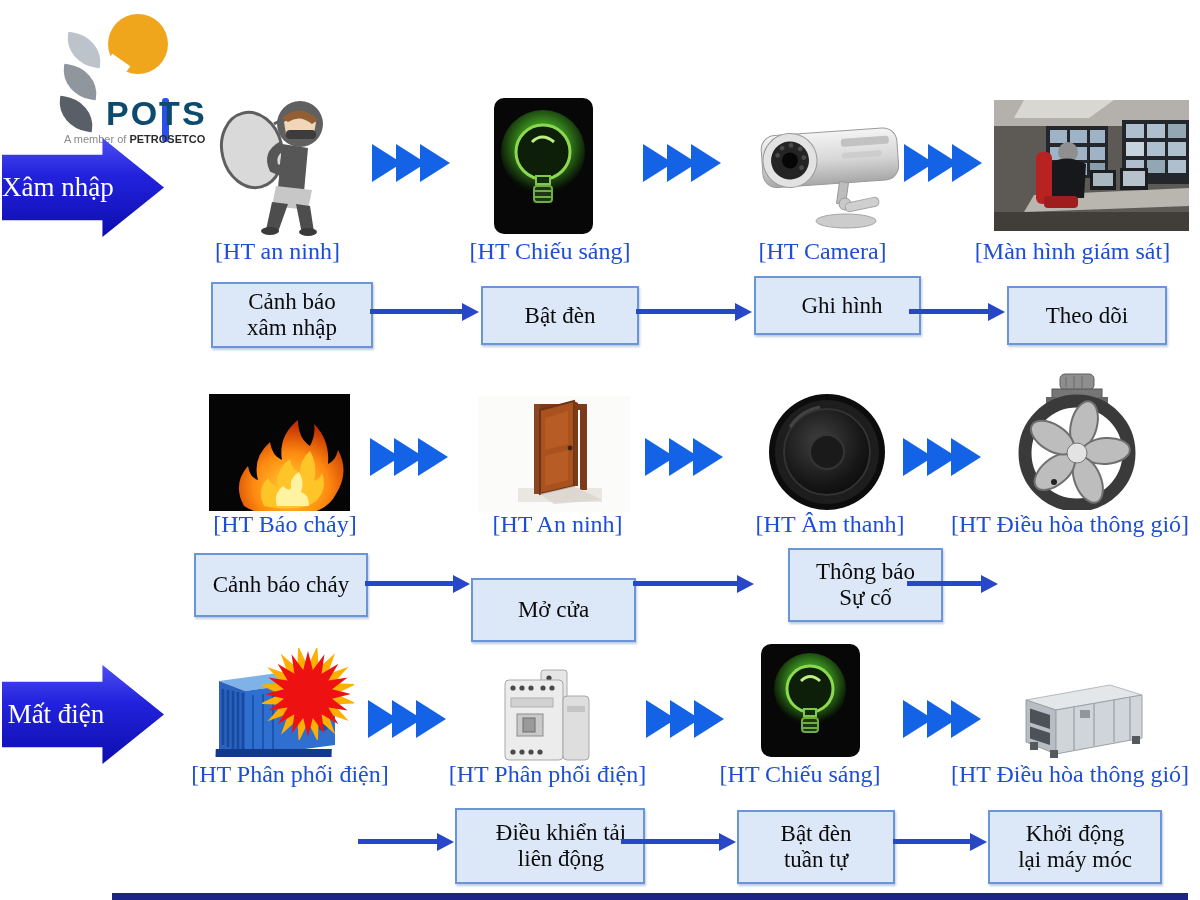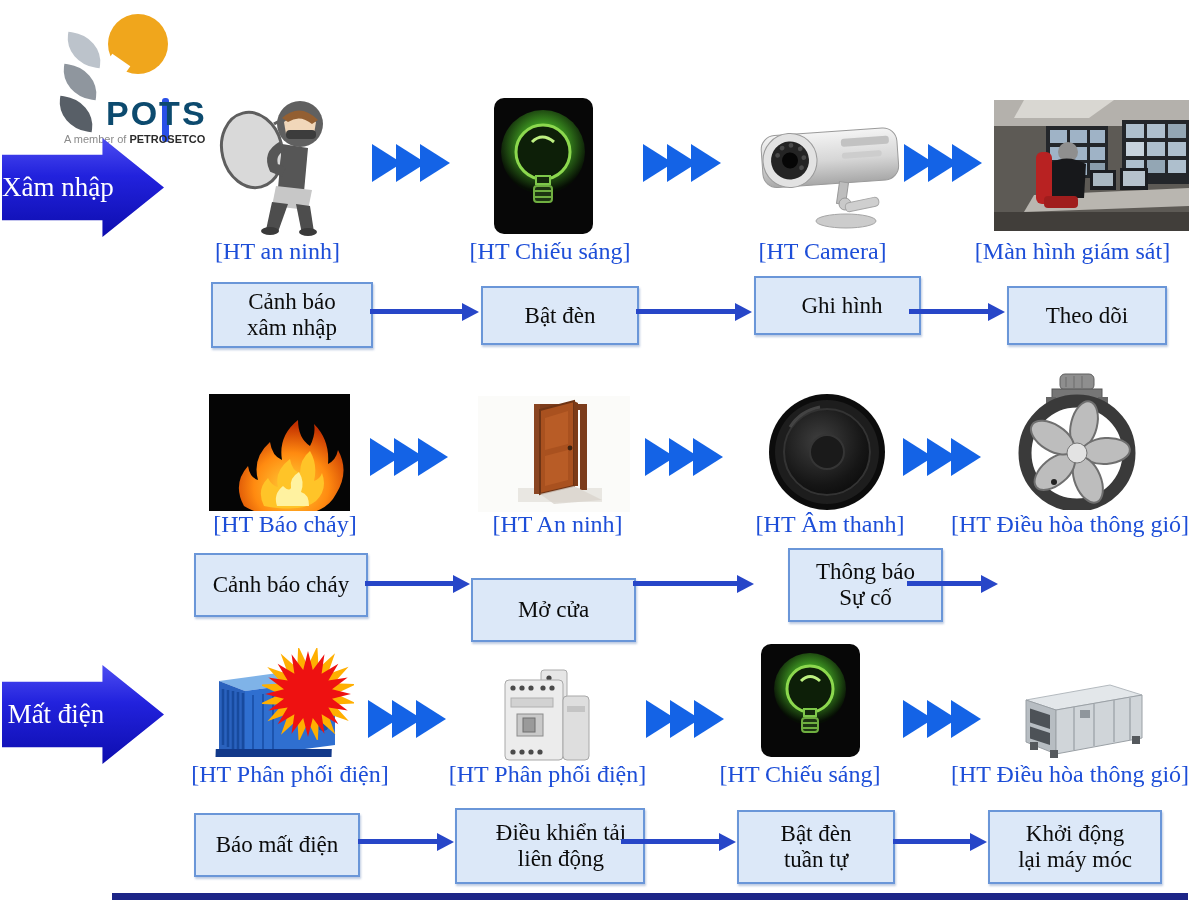--- a/index.html
+++ b/index.html
@@ -442,21 +442,20 @@
         <rect x="28" y="70" width="8" height="8" fill="#55595d"></rect>
         <rect x="110" y="56" width="8" height="8" fill="#55595d"></rect>
     </svg>
   </div>
 
   <div class="sys-label" style="left:165px;top:761px;width:250px;">[HT Phân phối điện]</div>
   <div class="sys-label" style="left:425px;top:761px;width:245px;">[HT Phân phối điện]</div>
   <div class="sys-label" style="left:700px;top:761px;width:200px;">[HT Chiếu sáng]</div>
   <div class="sys-label" style="left:925px;top:761px;width:290px;">[HT Điều hòa thông gió]</div>
 
-  <div class="action-box" style="left:194px;top:813px;width:162px;height:60px;">Báo mất điện</div>
   <div class="conn" style="left:358px;top:839px;width:80px;"></div>
   <div class="action-box" style="left:455px;top:808px;width:164px;height:72px;padding-left:22px;">Điều khiển tải
 liên động</div>
   <div class="conn" style="left:621px;top:839px;width:99px;"></div>
   <div class="action-box" style="left:737px;top:810px;width:154px;height:70px;">Bật đèn
 tuần tự</div>
   <div class="conn" style="left:893px;top:839px;width:78px;"></div>
   <div class="action-box" style="left:988px;top:810px;width:170px;height:70px;">Khởi động
 lại máy móc</div>
 

